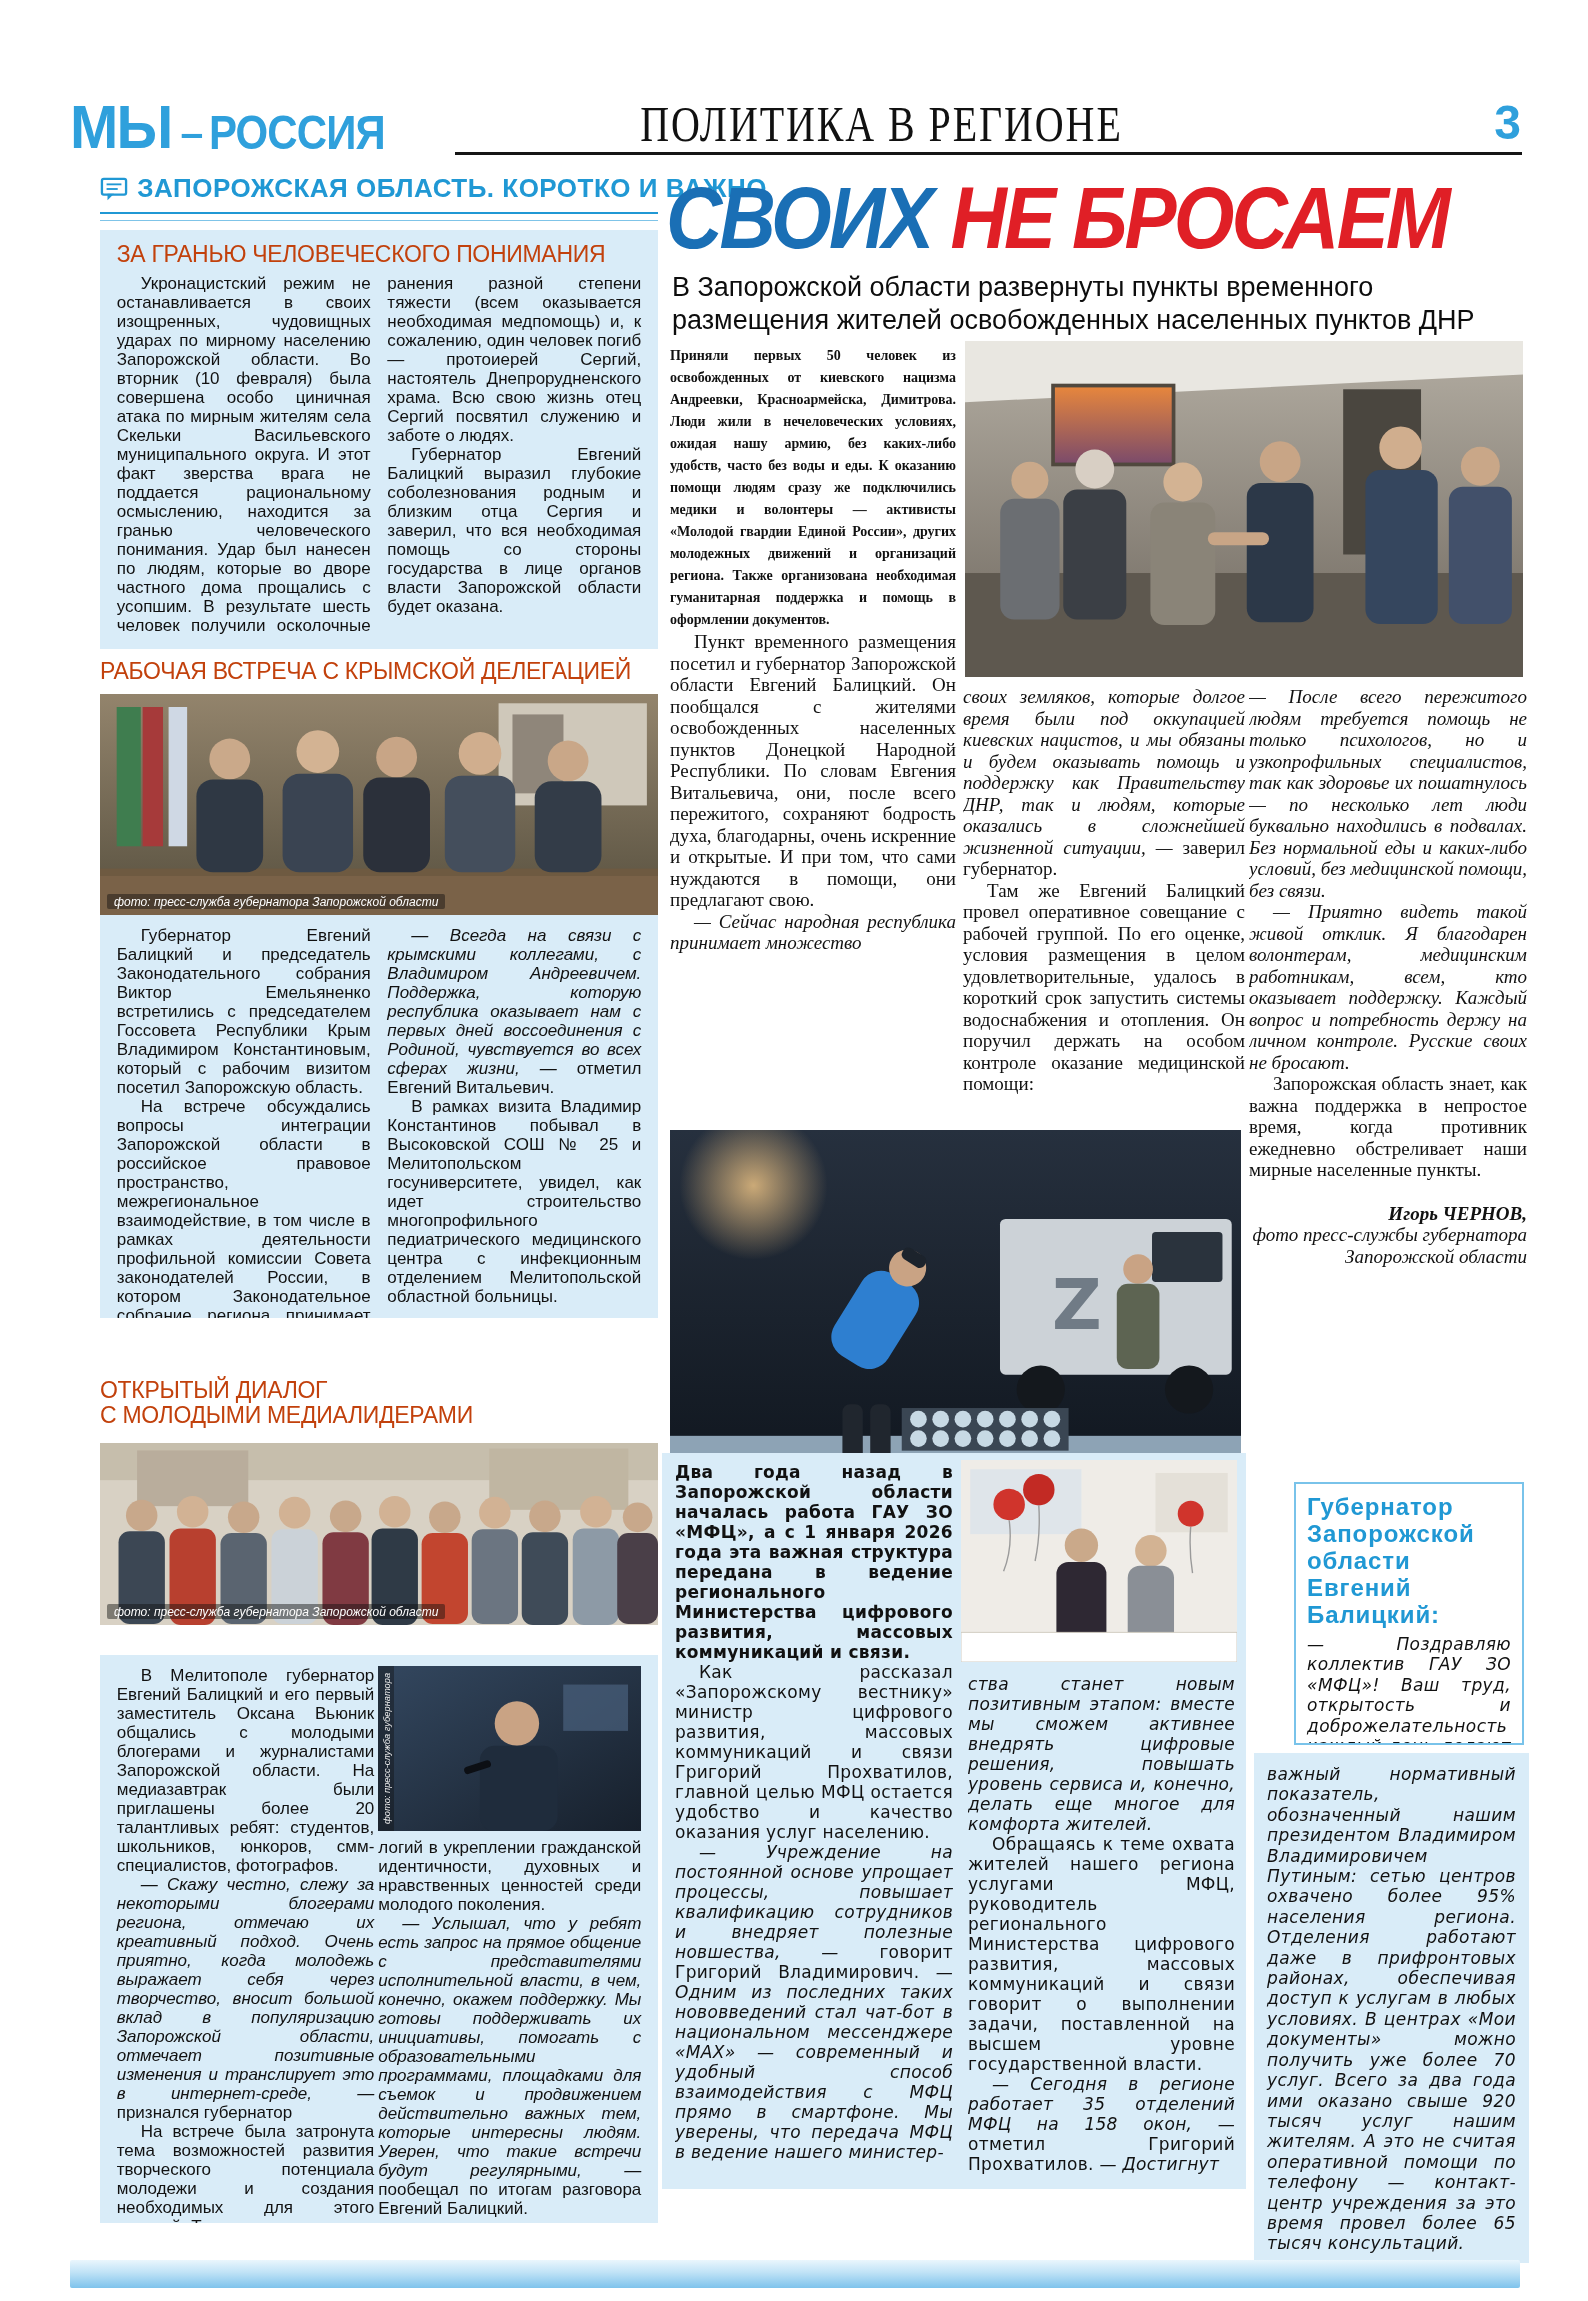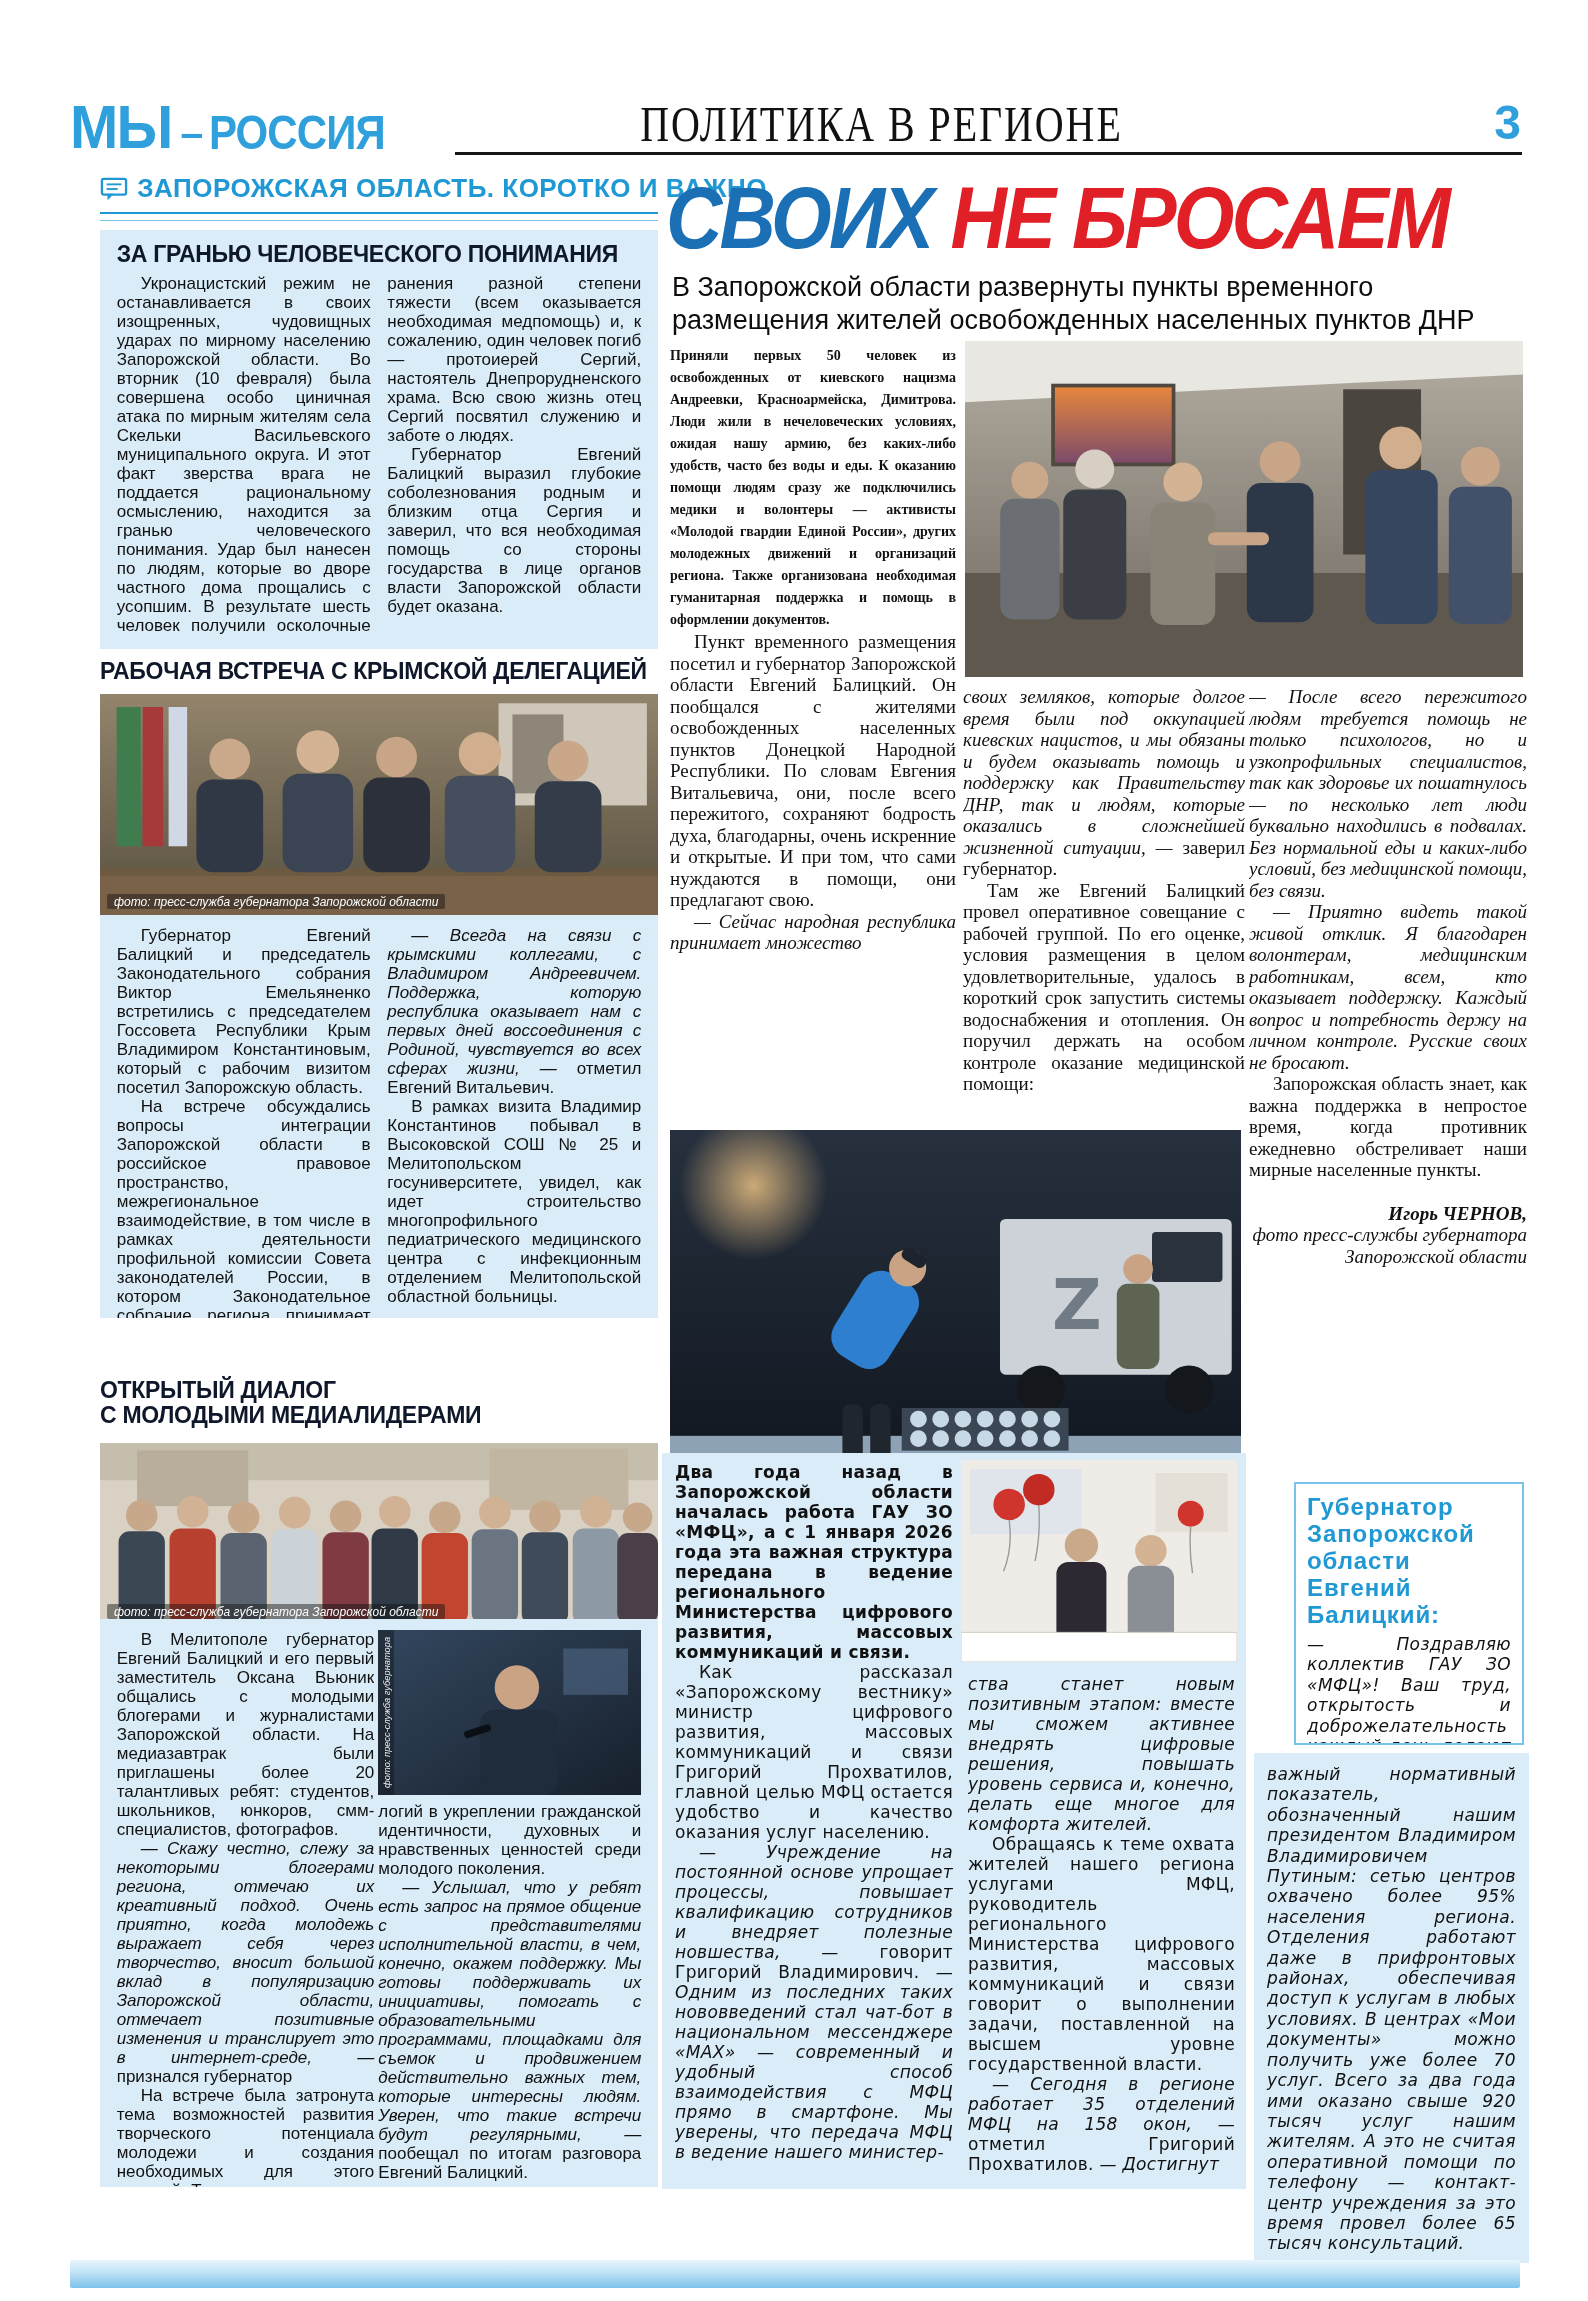--- a/index.html
+++ b/index.html
@@ -24,32 +24,32 @@
 
   
   .kicker{left:100px;top:173px;display:flex;align-items:center;gap:9.3px;color:#2098d4;
           font-size:26px;font-weight:bold;letter-spacing:0.5px;white-space:nowrap;}
   .kicker-underline{left:100px;top:212px;width:558px;height:5.6px;
           border-top:2.8px solid #2098d4;border-bottom:1.9px solid #7fc4e8;}
 
   
   .bluebox{background:#d9ecf8;box-sizing:border-box;overflow:hidden;}
   .left-body{font-size:17px;line-height:19px;}
-  .box-title{font-size:23px;font-weight:bold;line-height:25px;letter-spacing:-0.3px;color:#0f172a;}
+  .box-title{font-size:23px;font-weight:normal;line-height:25px;letter-spacing:-0.3px;color:#c2410c;}
   .box1{left:100px;top:230px;width:558px;height:419px;padding:12px 16.7px;column-count:2;column-gap:16.7px;}
   .box1 .box-title{column-span:all;margin-bottom:7.4px;}
   .t2{left:100px;top:659px;width:558px;}
   .t3{left:100px;top:1378px;width:558px;white-space:pre-line;}
   .photo{overflow:hidden;}
   .photo svg{display:block;}
   .photo1{left:100px;top:694px;width:558px;height:221px;}
   .box2{left:100px;top:915px;width:558px;height:403px;padding:11px 16.7px;display:flex;gap:16.7px;}
   .box2 .c,.box3 .c{width:263px;}
   .photo2{left:100px;top:1443px;width:558px;height:182px;}
-  .box3{left:100px;top:1619px;width:558px;height:568px;padding:11px 16.7px;display:flex;gap:4px;}
+  .box3{left:100px;top:1655px;width:558px;height:568px;padding:11px 16.7px;display:flex;gap:4px;}
   .inset-photo{position:relative;width:263px;height:165px;margin-bottom:7.4px;}
   .pcap{position:absolute;left:7.4px;bottom:5.6px;color:#fff;font-style:italic;font-size:12px;
         background:rgba(15,15,15,.45);padding:0.9px 6.5px;border-radius:1.9px;}
   .vcap{position:absolute;left:0;top:0;height:100%;width:16px;box-sizing:border-box;color:#f0f0f0;
         font-size:9.3px;font-style:italic;writing-mode:vertical-rl;transform:rotate(180deg);
         background:rgba(15,15,15,.40);text-align:center;overflow:hidden;}
 
   
   .headline{left:666px;top:167px;width:863px;font-size:78px;font-weight:bold;font-style:italic;
             letter-spacing:-2.8px;white-space:nowrap;transform:scaleY(1.12);transform-origin:top left;}

